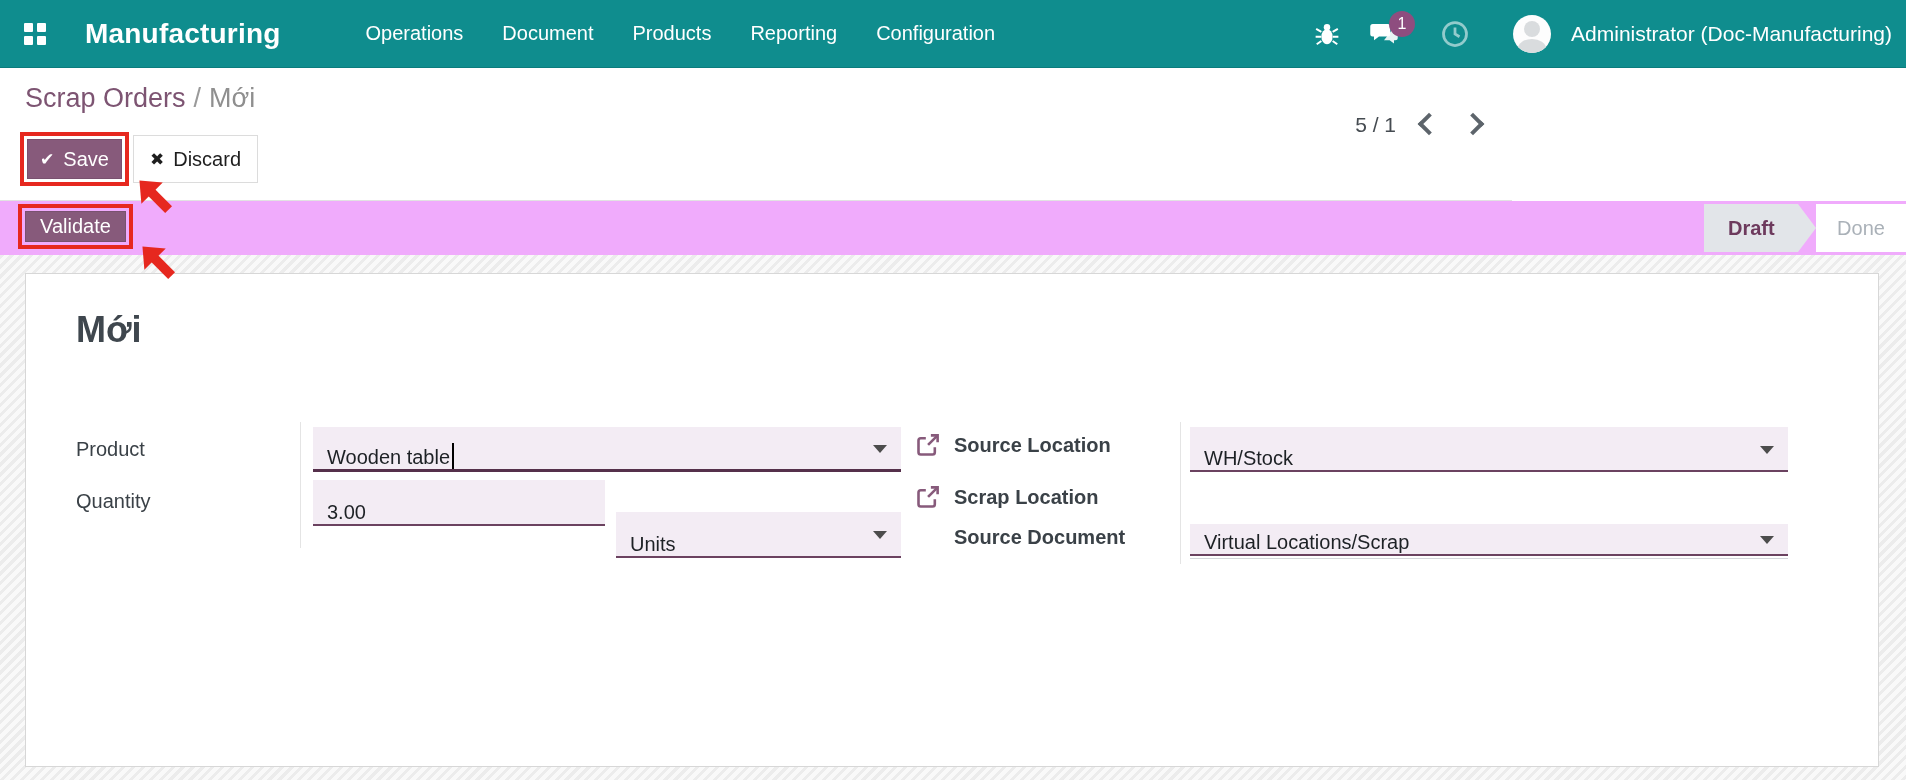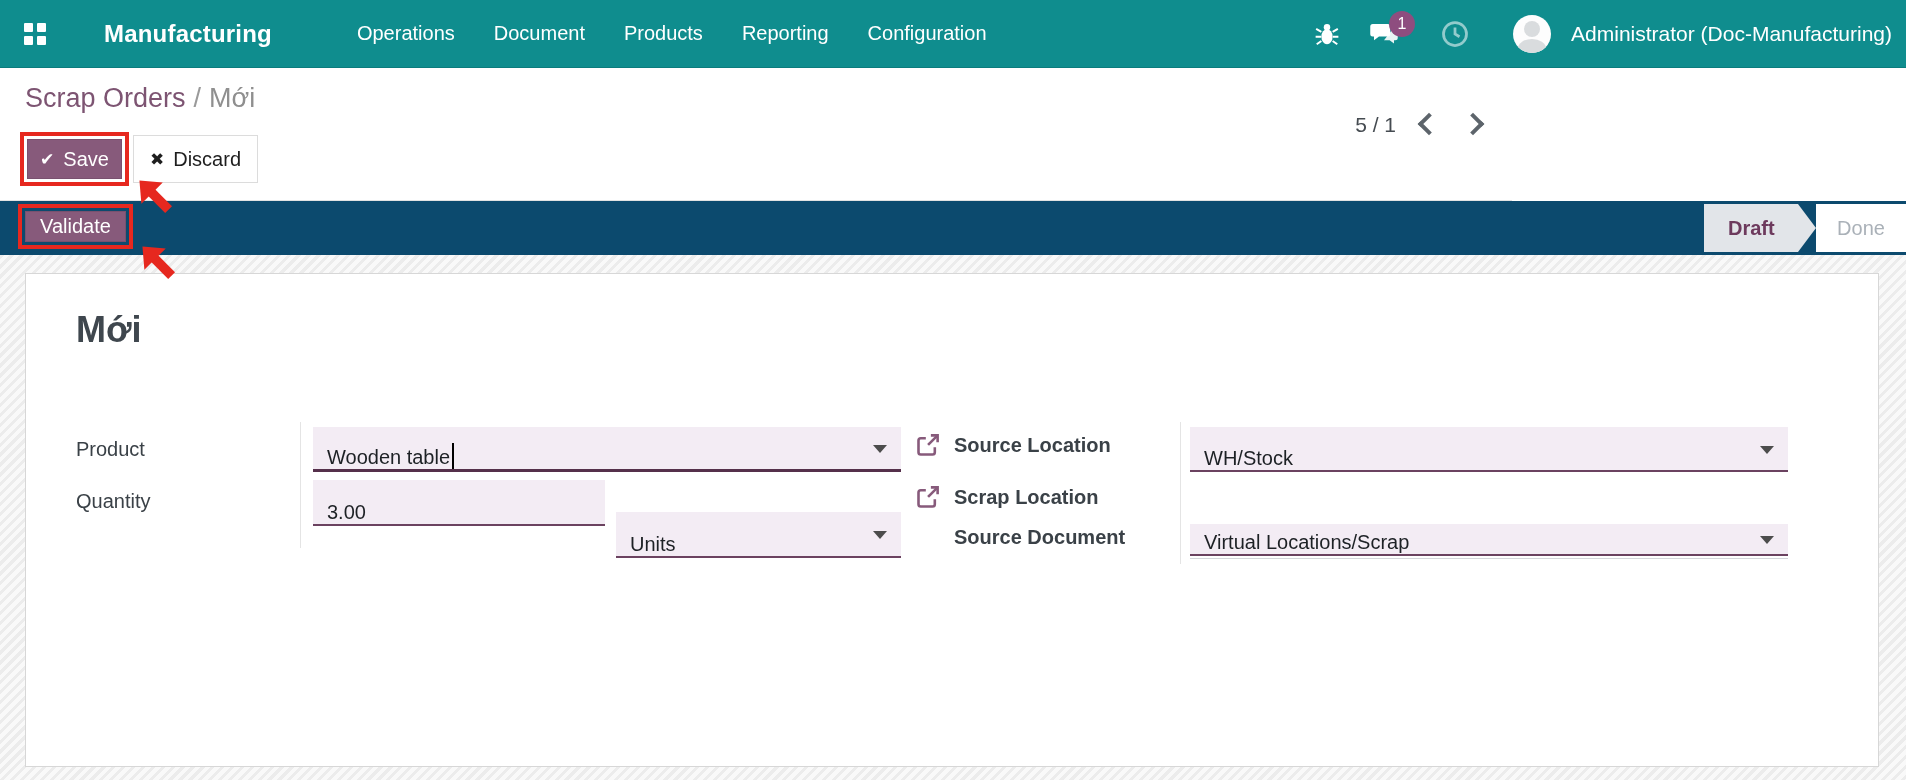--- a/index.html
+++ b/index.html
@@ -7,21 +7,21 @@
     font-family:"Liberation Sans", sans-serif; }
   .page { position:relative; width:1906px; height:780px; background:#fff; }
 
   
   .navbar { position:absolute; left:0; top:0; width:1906px; height:68px;
     background:#0f8d8e; border-bottom:1px solid #0b7c7d;
     display:flex; align-items:center; padding:0 10px 0 24px; color:#fff; }
   .apps-grid { display:grid; grid-template-columns:9px 9px; grid-template-rows:9px 9px;
     gap:4px; cursor:pointer; }
   .apps-grid span { background:#fff; border-radius:1px; }
-  .brand { font-size:24px; font-weight:700; margin-left:58px; letter-spacing:.2px; cursor:pointer; }
+  .brand { font-size:28px; font-weight:700; margin-left:39px; letter-spacing:.2px; cursor:pointer; }
   .menus { display:flex; margin-left:85px; gap:39px; }
   .menu-item { font-size:20px; color:#fff; cursor:pointer; white-space:nowrap; }
   .nav-right { margin-left:auto; display:flex; align-items:center; gap:27px; padding-right:4px; }
   .nav-icon { width:30px; height:30px; display:flex; align-items:center; justify-content:center;
     cursor:pointer; position:relative; }
   .badge { position:absolute; top:-8px; right:-16px; min-width:26px; height:26px;
     background:#8e4d7f; color:#fff; border-radius:50%; font-size:16px;
     display:flex; align-items:center; justify-content:center; }
   .avatar { width:38px; height:38px; border-radius:50%; background:#fdfdfd;
     position:relative; overflow:hidden; cursor:pointer; }
@@ -46,21 +46,21 @@
   .btn-discard { position:absolute; left:133px; top:67px; width:125px; height:48px;
     background:#fff; color:#1e1e1e; border:1px solid #dcdcdc; }
   .icon-glyph { font-size:17px; line-height:1; }
   .pager { position:absolute; right:116px; top:45px; font-size:21px; color:#454b51; }
   .chev { position:absolute; top:48px; width:16px; height:16px; border:solid #5d646b;
     border-width:0 4px 4px 0; cursor:pointer; }
   .chev-left { right:75px; transform:rotate(135deg); }
   .chev-right { right:31px; transform:rotate(-45deg); }
 
   
-  .form-header { position:absolute; left:0; top:201px; width:1906px; height:54px; background:#0c4a6e; }
+  .form-header { position:absolute; left:0; top:201px; width:1906px; height:54px; background:#f0abfc; }
   .validate-box { position:absolute; left:18px; top:3px; width:115px; height:45px; padding:3px; }
   .btn-validate { width:100%; height:100%; background:#875A7B; color:#fff; border:1px solid #79516f; }
   .statusbar { position:absolute; right:0; top:3px; height:48px; display:flex; }
   .status-stage { height:48px; display:flex; align-items:center; font-size:20px;
     font-weight:700; cursor:pointer; }
   .status-active { background:#e2e5e9; color:#6d3a5d; width:112px; padding-left:24px;
     clip-path:polygon(0 0, calc(100% - 18px) 0, 100% 50%, calc(100% - 18px) 100%, 0 100%); }
   .status-inactive { background:#fff; color:#aab1b8; width:90px; justify-content:center; font-weight:400; }
 
   

